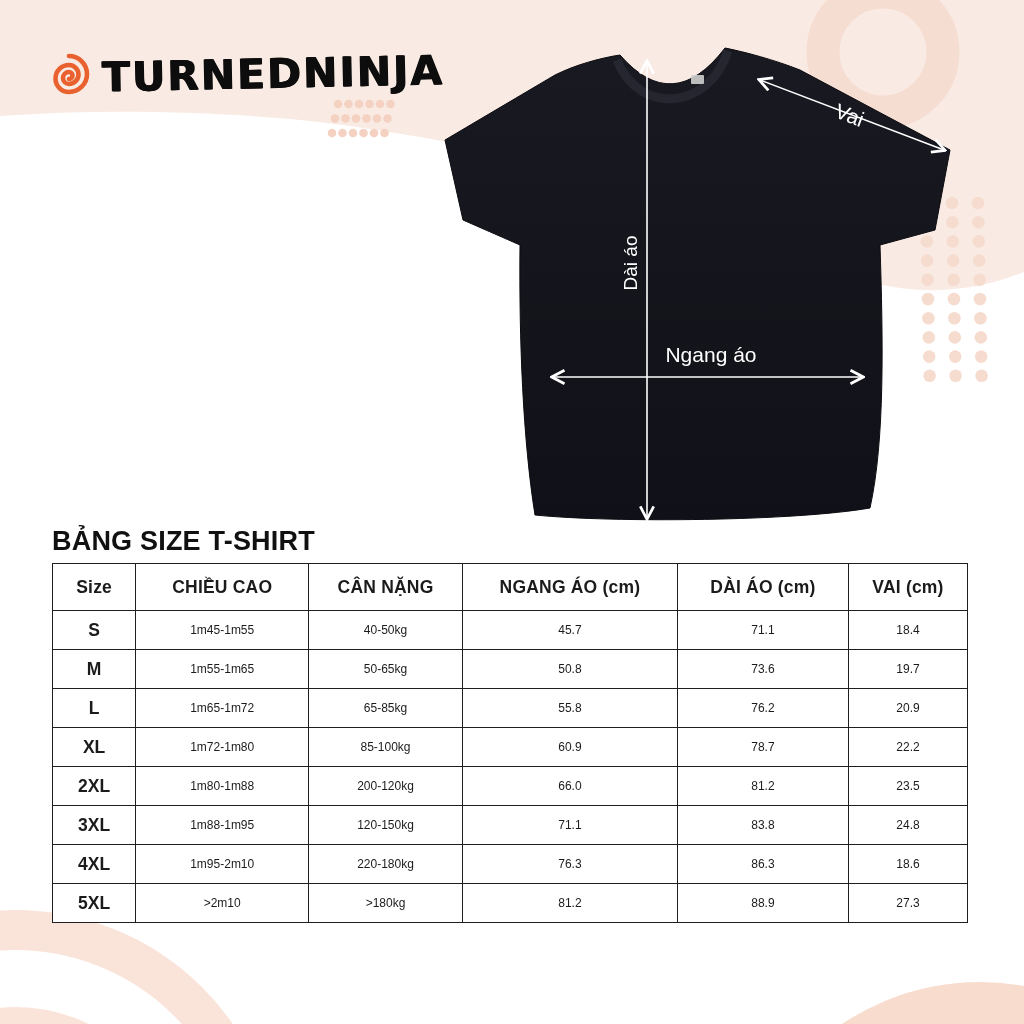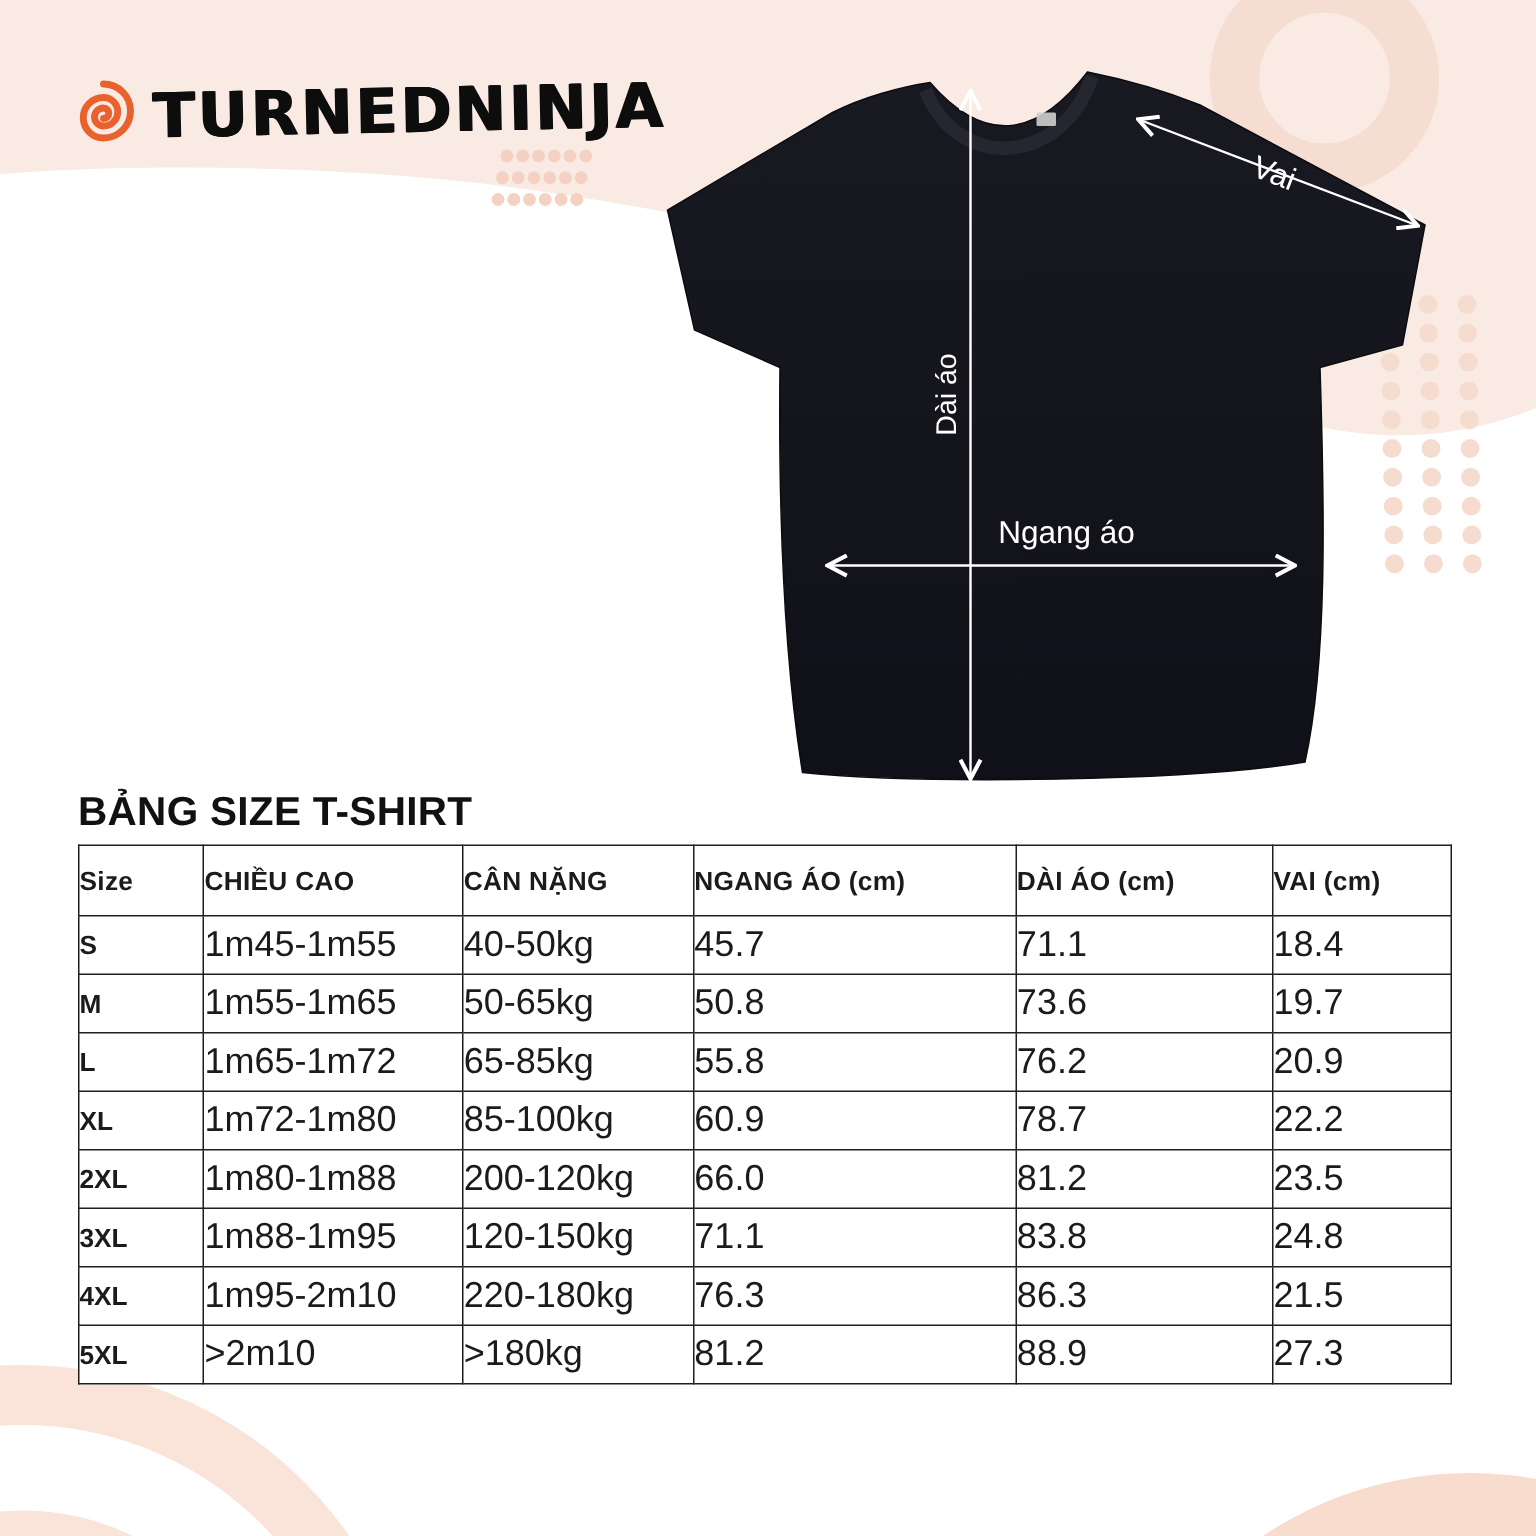--- a/index.html
+++ b/index.html
@@ -27,25 +27,25 @@
     color:#111;
     margin-top:28px;
   }
   
   .size-table-wrap{left:52px;top:563px;width:916px;}
   table.size-table{
     width:916px;border-collapse:collapse;table-layout:fixed;
     background:#fff;
   }
   table.size-table th, table.size-table td{
-    border:1.6px solid #1f1f1f;text-align:left;vertical-align:middle;
+    border:1.6px solid #1f1f1f;text-align:center;vertical-align:middle;
     padding:0;color:#1b1b1b;
   }
   table.size-table th{height:46px;font-size:17.5px;font-weight:800;letter-spacing:0.2px;}
-  table.size-table td{height:38px;font-size:24px;font-weight:400;}
+  table.size-table td{height:38px;font-size:12px;font-weight:400;}
   table.size-table td.size-col{font-weight:800;font-size:17.5px;}
   
   .note{left:0;width:1024px;text-align:center;color:#3e3e3e;font-size:20px;}
   #note1{top:944px;}
   #note2{top:979px;}
 </style>
 </head>
 <body>
 
 <div class="page">
@@ -226,21 +226,21 @@
             <td>71.1</td>
             <td>83.8</td>
             <td>24.8</td>
           </tr>
           <tr>
             <td class="size-col">4XL</td>
             <td>1m95-2m10</td>
             <td>220-180kg</td>
             <td>76.3</td>
             <td>86.3</td>
-            <td>21.5</td>
+            <td>18.6</td>
           </tr>
           <tr>
             <td class="size-col">5XL</td>
             <td>&gt;2m10</td>
             <td>&gt;180kg</td>
             <td>81.2</td>
             <td>88.9</td>
             <td>27.3</td>
           </tr>
         </tbody>

